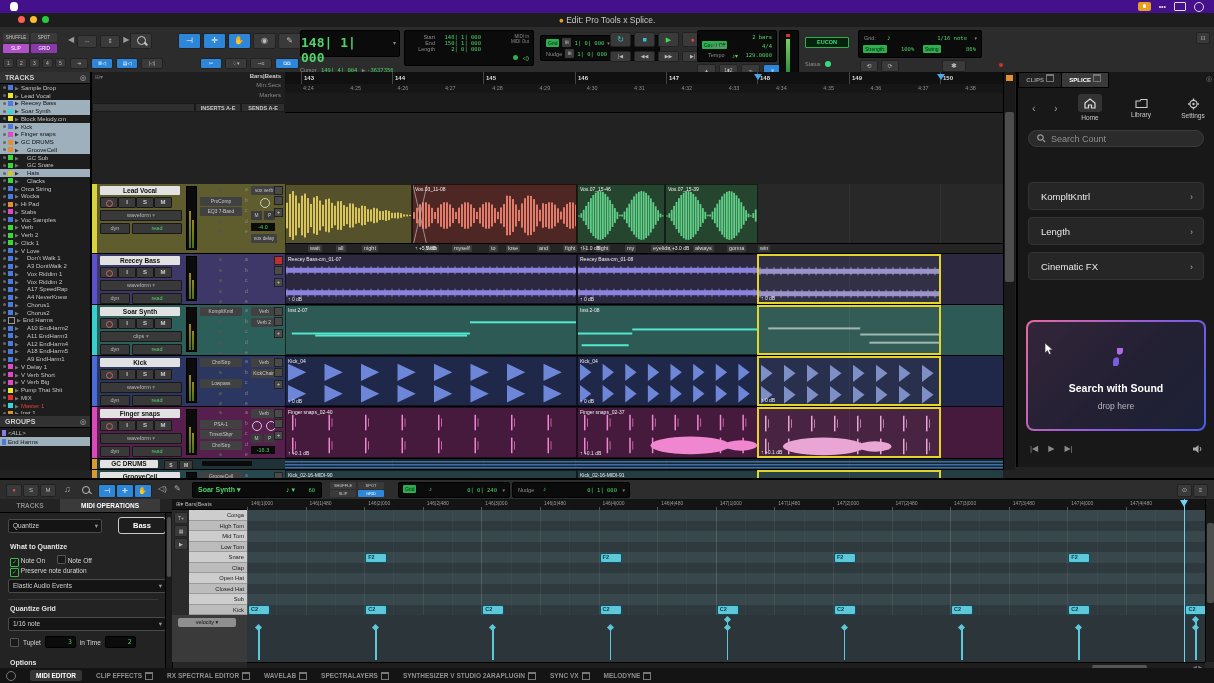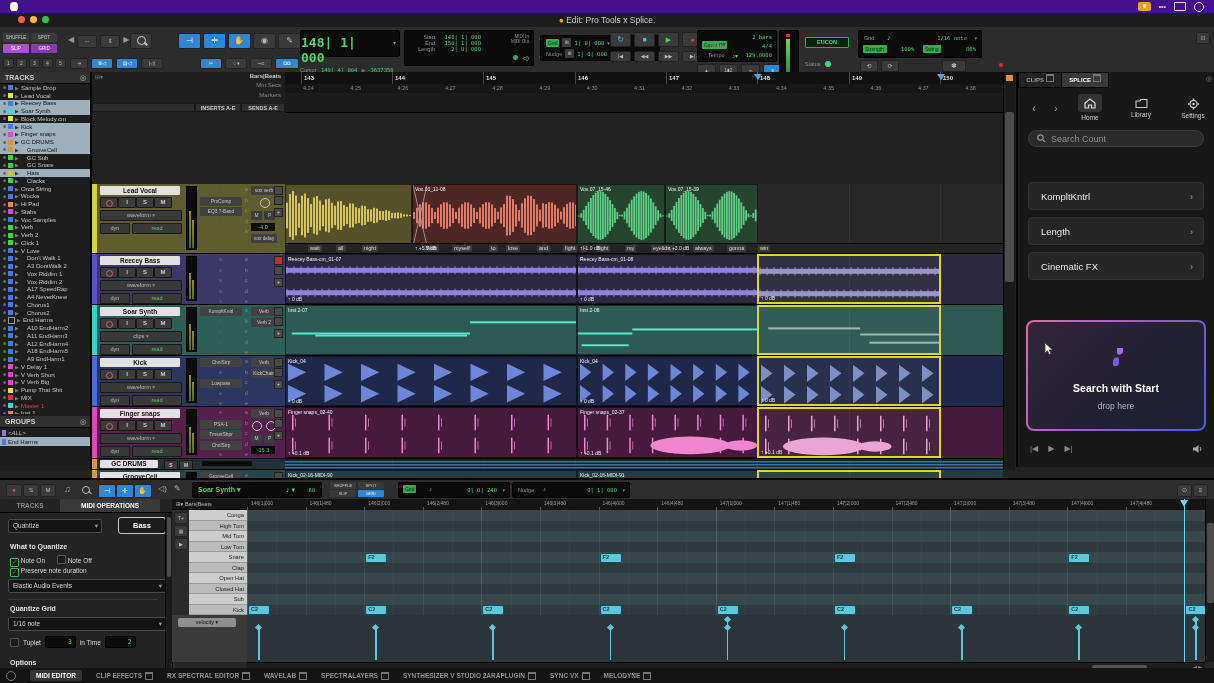--- a/index.html
+++ b/index.html
@@ -1778,21 +1778,21 @@
     <div class="spcard" style="top:110px;"><span>KompltKntrl</span><span class="chev" style="line-height:28px;">›</span></div>
     <div class="spcard" style="top:145px;"><span>Length</span><span class="chev" style="line-height:28px;">›</span></div>
     <div class="spcard" style="top:180px;"><span>Cinematic FX</span><span class="chev" style="line-height:28px;">›</span></div>
 
     <div style="position:absolute;left:8px;top:248px;width:180px;height:111px;border-radius:8px;padding:2px;background:linear-gradient(120deg,#e8699e,#8f5ce0 55%,#4a5ce8);box-sizing:border-box;">
       <div style="width:100%;height:100%;border-radius:6px;background:linear-gradient(135deg,#33253a,#232033 55%,#1d2136);position:relative;">
         <svg width="16" height="18" style="position:absolute;left:82px;top:26px;">
           <rect x="7" y="0" width="6" height="9" rx="3" fill="#b06ae8" transform="skewY(-14)"></rect>
           <rect x="3" y="11" width="6" height="9" rx="3" fill="#7a5ce0" transform="skewY(-14)"></rect>
         </svg>
-        <div style="position:absolute;top:60px;width:100%;text-align:center;color:#fff;font-size:10.5px;font-weight:bold;">Search with Start</div>
+        <div style="position:absolute;top:60px;width:100%;text-align:center;color:#fff;font-size:10.5px;font-weight:bold;">Search with Sound</div>
         <div style="position:absolute;top:79px;width:100%;text-align:center;color:#b9b9c2;font-size:8.5px;">drop here</div>
         <svg width="10" height="14" style="position:absolute;left:16px;top:20px;">
             <path d="M1 1 L1 11 L3.5 8.7 L5.2 12.5 L7 11.6 L5.3 8 L8.6 7.8 Z" fill="#fff" stroke="#333" stroke-width="0.7"></path>
           </svg>
       </div>
     </div>
 
     <div style="position:absolute;left:12px;top:372px;display:flex;gap:10px;color:#8a8a8a;font-size:8px;">
       <span>|◀</span>
       <span>▶</span>

